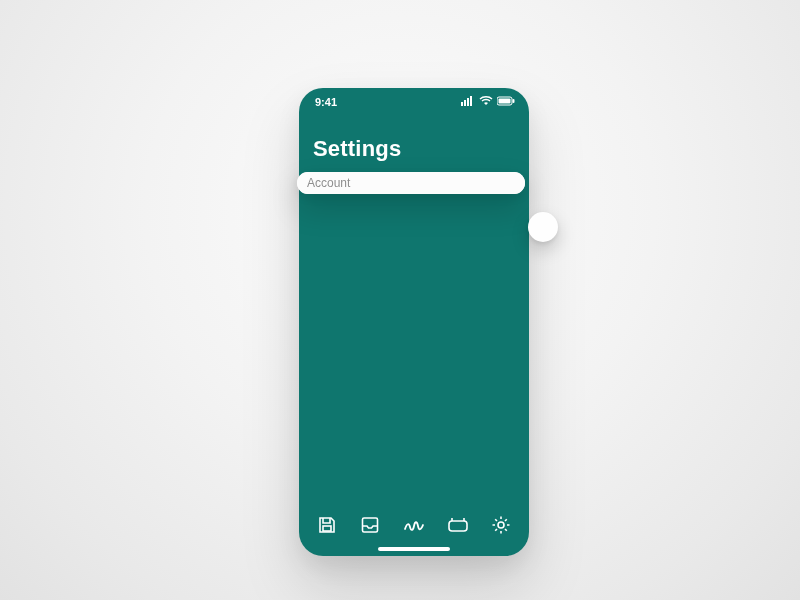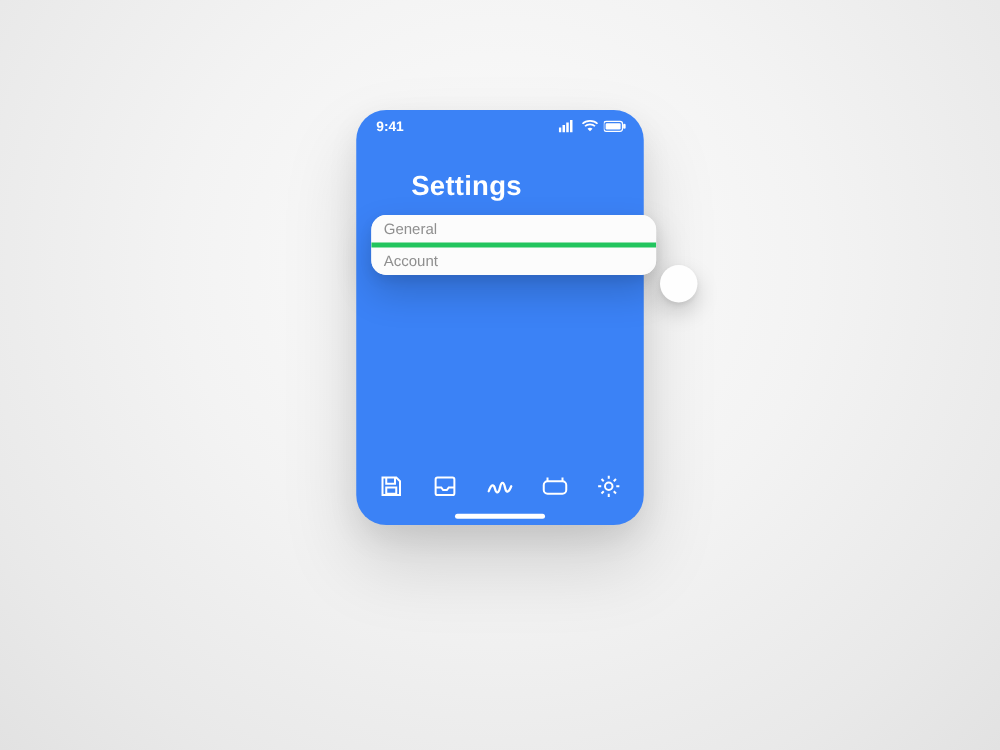--- a/index.html
+++ b/index.html
@@ -11,25 +11,25 @@
     font-family:-apple-system,BlinkMacSystemFont,"Helvetica Neue",Arial,sans-serif;
     overflow:hidden;
   }
   .stage{
     position:relative;
     width:800px;
     height:600px;
   }
   .phone{
     position:absolute;
-    left:285px;
+    left:299px;
     top:88px;
     width:230px;
-    height:332px;
-    background:#3b82f6;
+    height:468px;
+    background:#0f766e;
     border-radius:24px;
     box-shadow:0 30px 60px rgba(0,0,0,0.15), 0 10px 25px rgba(0,0,0,0.08);
     overflow:visible;
   }
   .phone-inner{
     position:absolute;
     inset:0;
     border-radius:24px;
     overflow:hidden;
   }
@@ -60,21 +60,20 @@
   .status-icons svg{display:block}
   
   .page-title{
     position:absolute;
     left:14px;
     top:48px;
     color:#ffffff;
     font-size:22px;
     font-weight:800;
     letter-spacing:0.2px;
-    margin-left:30px;
   }
   
   .menu-card{
     position:absolute;
     left:297px;   
     top:172px;
     width:228px;  
     background:#f8f8f8;
     border-radius:12px;
     box-shadow:0 14px 30px rgba(0,0,0,0.18), 0 4px 10px rgba(0,0,0,0.08);
@@ -217,22 +216,19 @@
         </div>
       </div>
 
       <div class="home-indicator"></div>
 
     </div>
   </div>
 
   <div class="menu-card">
     <div class="menu-item">
-      <span>General</span>
-    </div>
-    <div class="menu-item">
       <span>Account</span>
     </div>
   </div>
 
   <div class="knob"></div>
 
 </div>
 
 </body></html>

